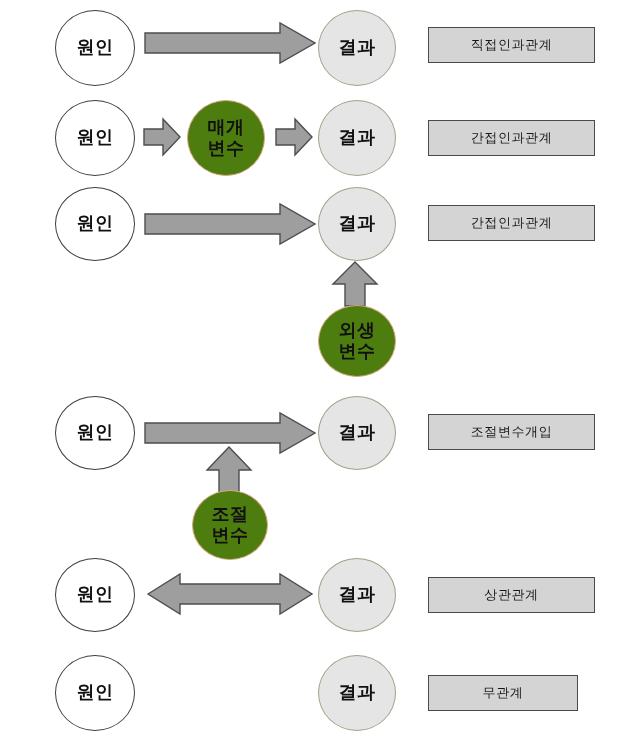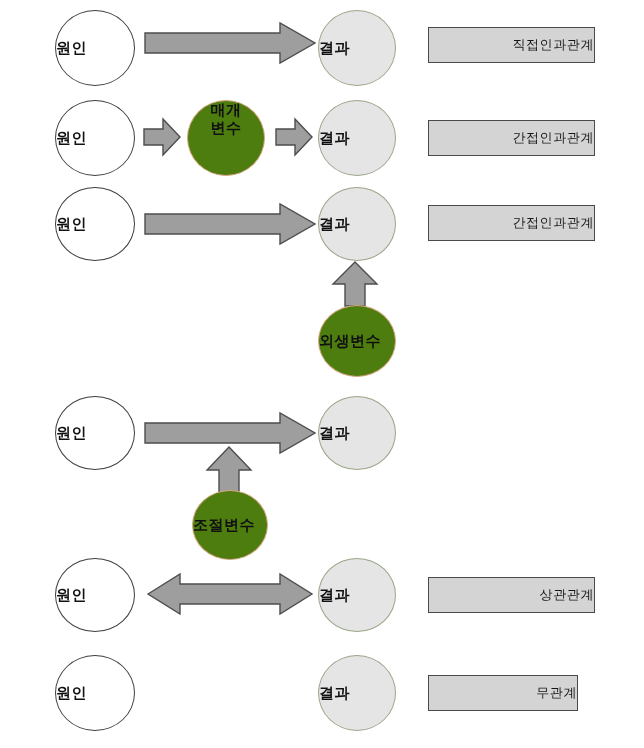--- a/index.html
+++ b/index.html
@@ -18,25 +18,26 @@
     position: absolute;
     left: 0;
     top: 0;
     width: 644px;
     height: 748px;
   }
   .node {
     position: absolute;
     display: flex;
     align-items: center;
+    justify-content: center;
     text-align: center;
     box-sizing: border-box;
     border-radius: 50%;
     font-weight: bold;
-    font-size: 15px;
+    font-size: 18px;
     color: #111111;
     line-height: 1.18;
     letter-spacing: 0.5px;
   }
   .node-cause {
     background: #ffffff;
     border: 1px solid #3f3f3f;
   }
   .node-effect {
     background: #e5e5e5;
@@ -46,21 +47,21 @@
     background: #4d7c0f;
     border: 1px solid #d8a882;
   }
   .label-box {
     position: absolute;
     box-sizing: border-box;
     background: #d4d4d4;
     border: 1px solid #4a4a4a;
     display: flex;
     align-items: center;
-    justify-content: flex-end;
+    justify-content: center;
     font-size: 13px;
     color: #161616;
     letter-spacing: 0.6px;
   }
   .arrow-svg {
     position: absolute;
     overflow: visible;
   }
   .arrow-shape {
     fill: #9e9e9e;
@@ -124,50 +125,53 @@
   </svg>
 
   <div class="node node-effect" style="left:318px; top:187px; width:78px; height:74px;">
     <span>결과</span>
   </div>
 
   <svg class="arrow-svg" style="left:332px; top:261px;" width="46" height="46" viewBox="0 0 46 46">
     <polygon class="arrow-shape" points="23,1 45,23 33,23 33,45 13,45 13,23 1,23"></polygon>
   </svg>
 
-  <div class="node node-var" style="left:318px; top:305px; width:78px; height:72px; flex-direction:row;">
+  <div class="node node-var" style="left:318px; top:305px; width:78px; height:72px; flex-direction:column;">
     <span>외생</span>
     <span>변수</span>
   </div>
 
   <div class="label-box" style="left:428px; top:205px; width:167px; height:36px;">
     <span>간접인과관계</span>
   </div>
 
   <div class="node node-cause" style="left:55px; top:396px; width:80px; height:74px;">
     <span>원인</span>
   </div>
 
   <svg class="arrow-svg" style="left:144px; top:412px;" width="172" height="42" viewBox="0 0 172 42">
     <polygon class="arrow-shape" points="1,11 136,11 136,1 171,21 136,41 136,31 1,31"></polygon>
   </svg>
 
   <svg class="arrow-svg" style="left:205px; top:446px;" width="48" height="48" viewBox="0 0 48 48">
     <polygon class="arrow-shape" points="24,1 46,24 34,24 34,47 14,47 14,24 2,24"></polygon>
   </svg>
 
-  <div class="node node-var" style="left:192px; top:490px; width:76px; height:70px; flex-direction:row;">
+  <div class="node node-var" style="left:192px; top:490px; width:76px; height:70px; flex-direction:column;">
     <span>조절</span>
     <span>변수</span>
   </div>
 
   <div class="node node-effect" style="left:318px; top:396px; width:78px; height:74px;">
     <span>결과</span>
   </div>
 
+  <div class="label-box" style="left:428px; top:414px; width:167px; height:36px;">
+    <span>조절변수개입</span>
+  </div>
 
   <div class="node node-cause" style="left:55px; top:558px; width:80px; height:74px;">
     <span>원인</span>
   </div>
 
   <svg class="arrow-svg" style="left:147px; top:572px;" width="166" height="44" viewBox="0 0 166 44">
     <polygon class="arrow-shape" points="1,22 33,2 33,12 133,12 133,2 165,22 133,42 133,32 33,32 33,42"></polygon>
   </svg>
 
   <div class="node node-effect" style="left:318px; top:558px; width:78px; height:74px;">

